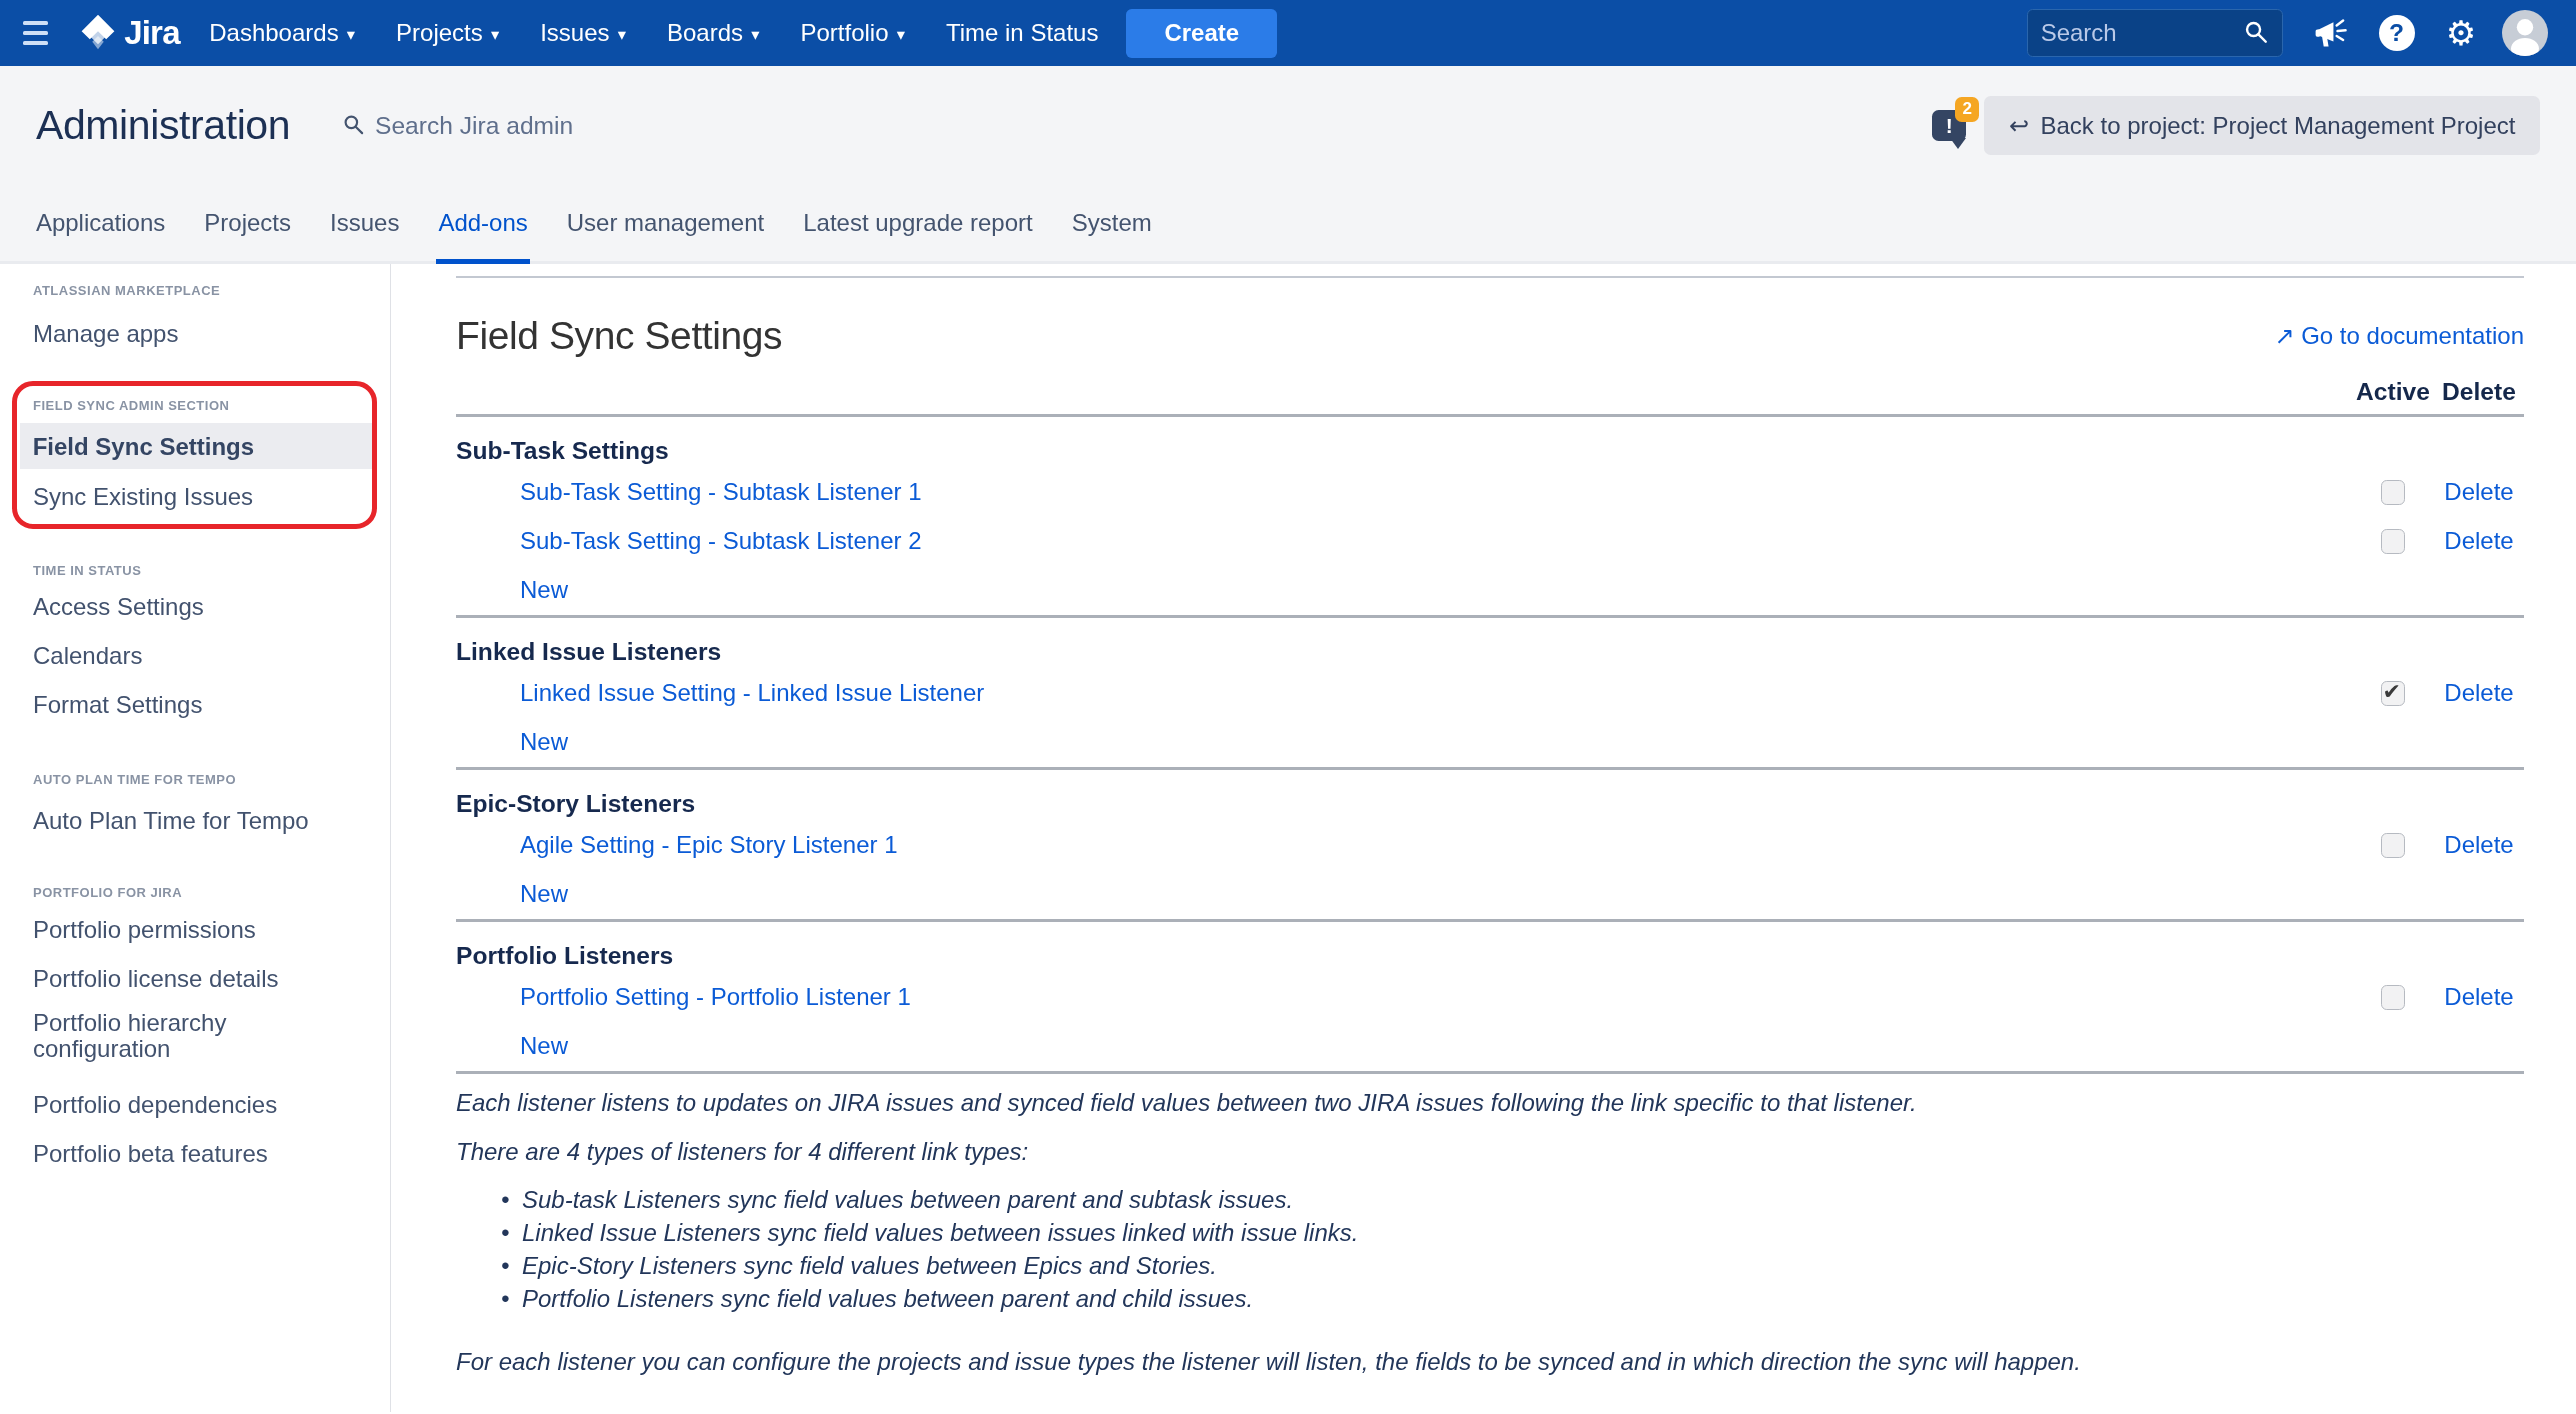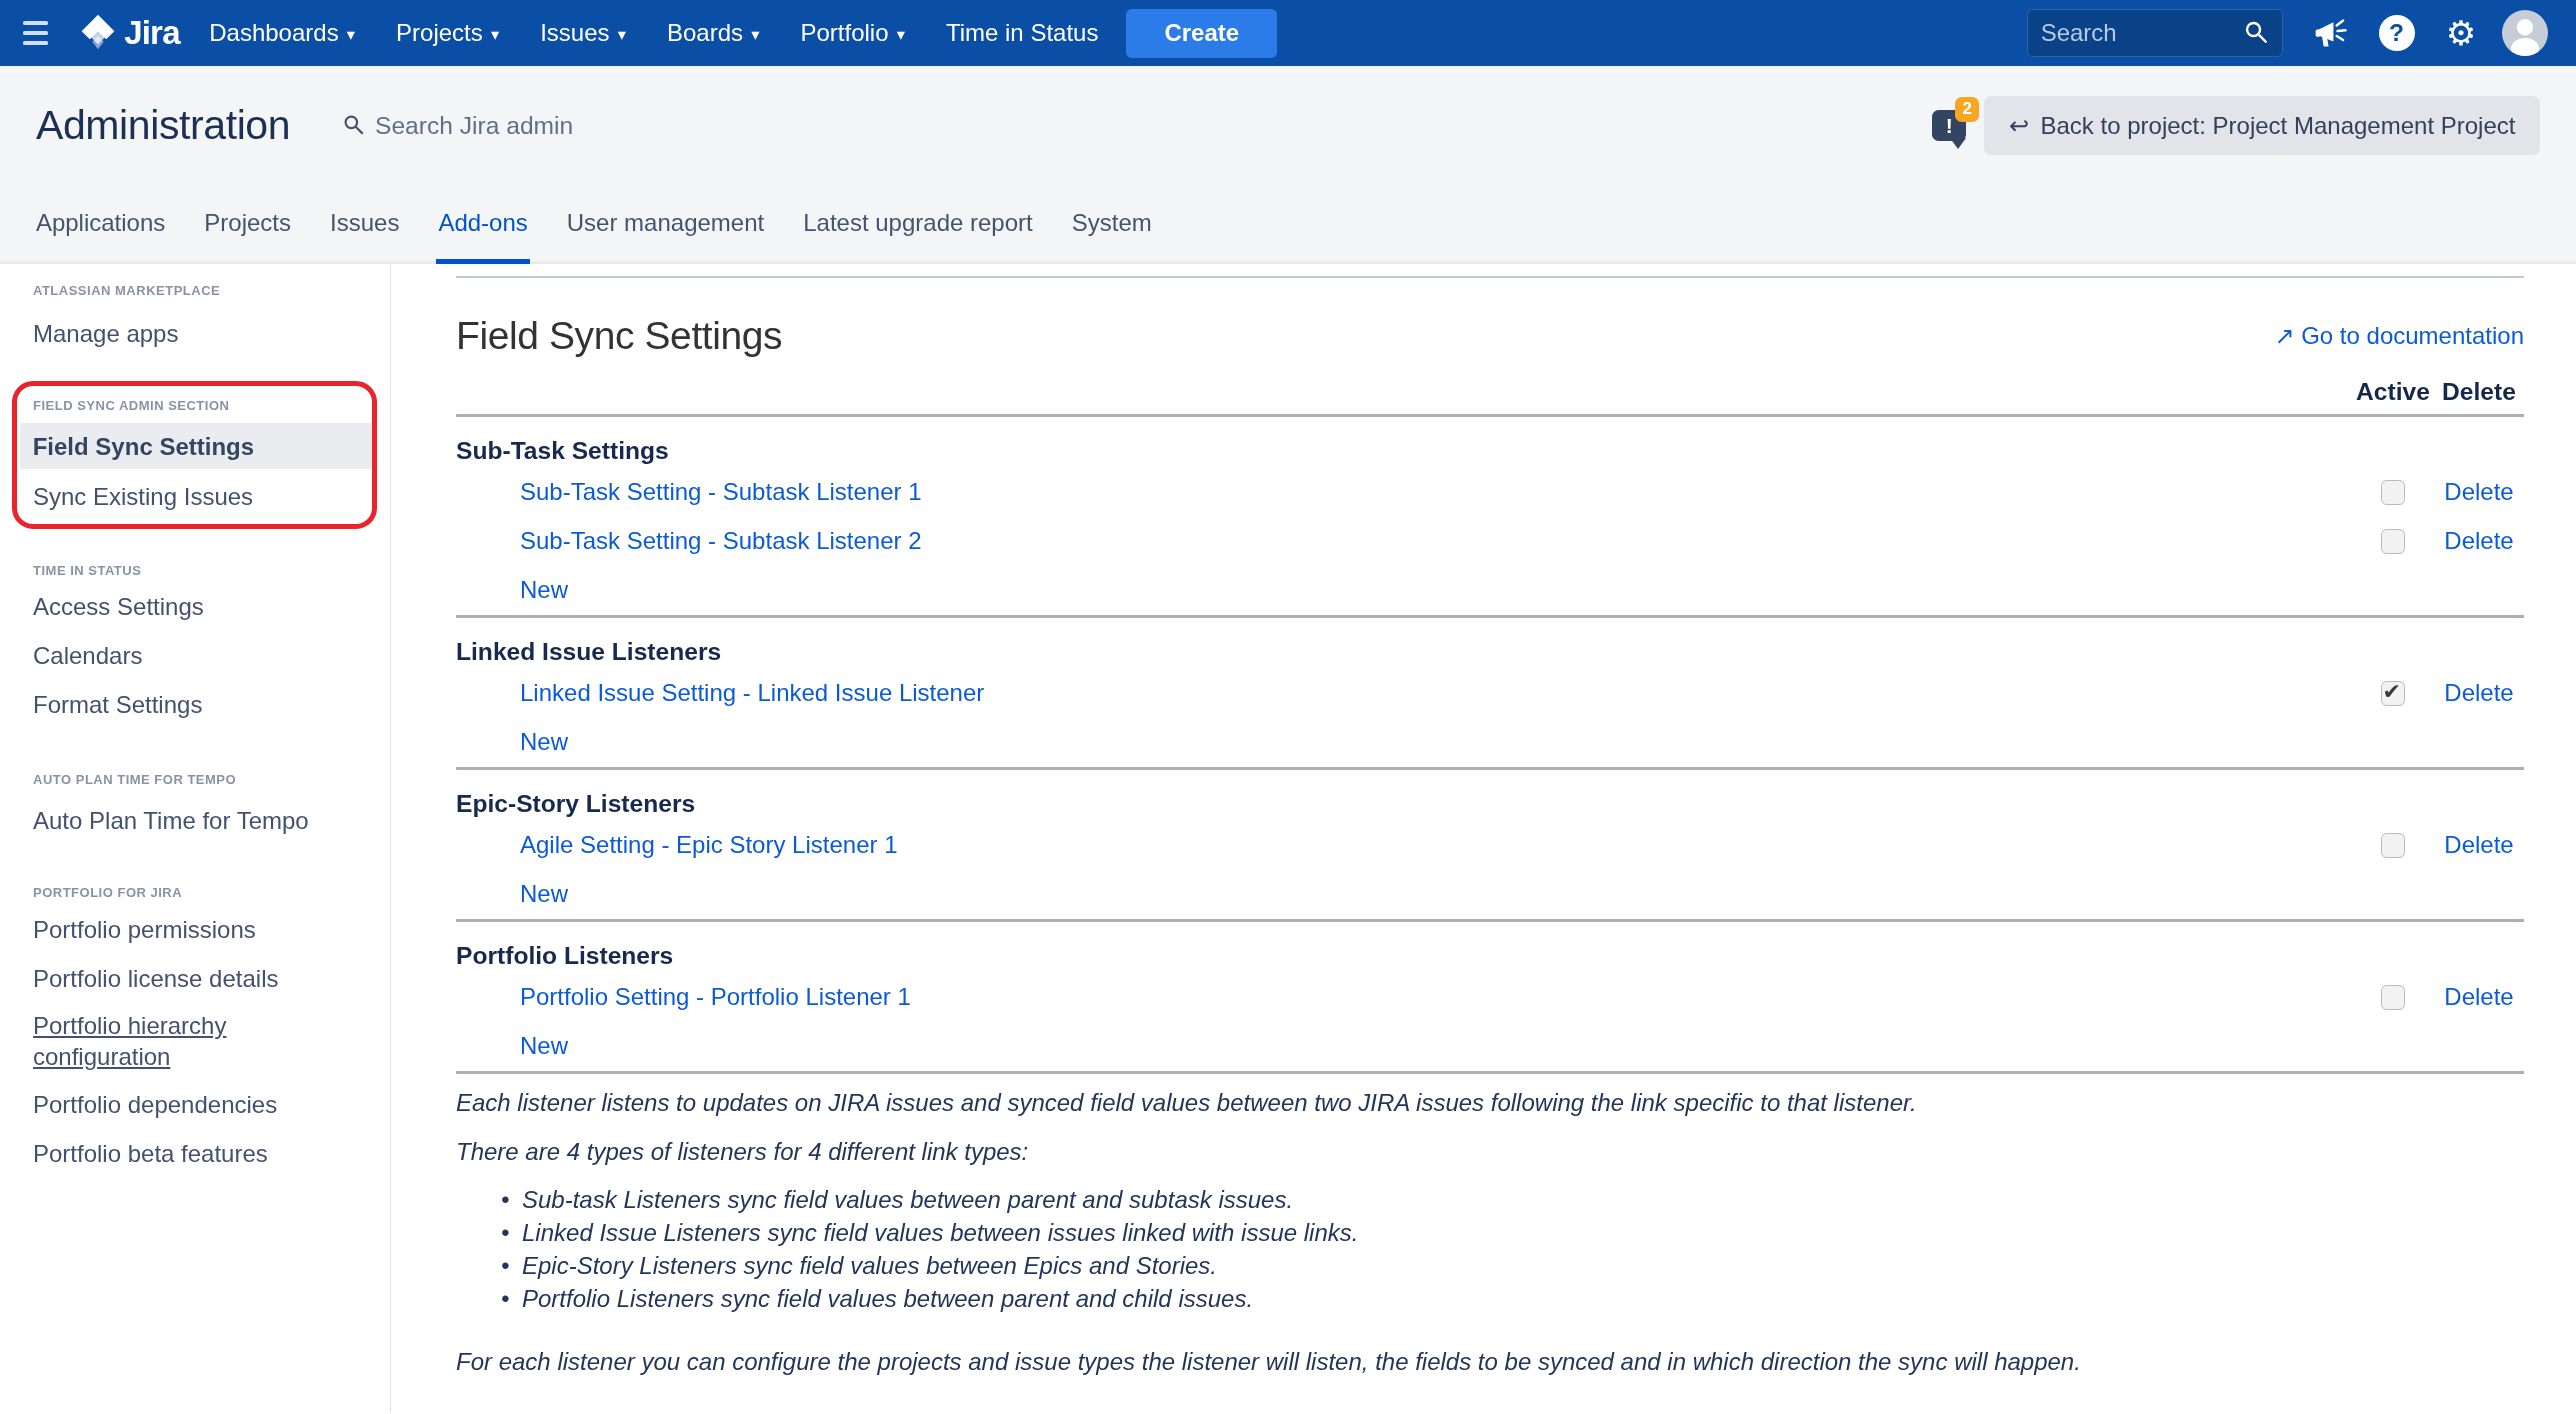--- a/index.html
+++ b/index.html
@@ -62,21 +62,21 @@
   .side-item { height:49px; display:flex; align-items:center; padding-left:33px; font-size:24px; color:#42526e;
                cursor:pointer; line-height:1.3; }
   .sec-mkt { margin-top:0; } .sec-mkt .side-item { margin-top:5.7px; }
   .sec-fieldsync { margin-top:35px; }
   .item-fss { margin-top:5.7px; height:46px; margin-left:19.7px; margin-right:14.7px; padding-left:13px;
               background:#ebecf0; font-weight:700; color:#344563; }
   .item-sei { margin-top:2.5px; }
   .sec-tis { margin-top:37px; } .sec-tis .side-item:first-of-type { margin-top:4.1px; }
   .sec-tempo { margin-top:38px; } .sec-tempo .side-item { margin-top:4.1px; }
   .sec-portfolio { margin-top:35px; } .sec-portfolio .side-item:first-of-type { margin-top:4.1px; }
-  .item-wrap { height:77px; padding-top:7.4px; padding-right:74px; align-items:flex-start; line-height:31px;text-decoration:underline; }
+  .item-wrap { height:77px; padding-top:7.4px; padding-right:74px; align-items:flex-start; line-height:26px; }
   .annotation { position:absolute; left:11.5px; top:117px; width:365px; height:148px;
                 border:5.7px solid #e7252a; border-radius:21px; pointer-events:none; }
 
   
   .main { flex:1; padding:0 52px 0 65px; }
   .top-rule { border:none; border-top:2.5px solid #c3c8d1; margin-top:12.3px; }
   .title-row { display:flex; align-items:center; margin-top:24.6px; height:67px; }
   .page-title { font-size:39px; color:#333; letter-spacing:-0.4px; }
   .doc-link { margin-left:auto; font-size:24px; color:#0b5bd6; cursor:pointer; display:flex; align-items:center; gap:6.6px; text-decoration:none;}
   .cols-row { display:flex; justify-content:flex-end; align-items:center; height:44px; }

